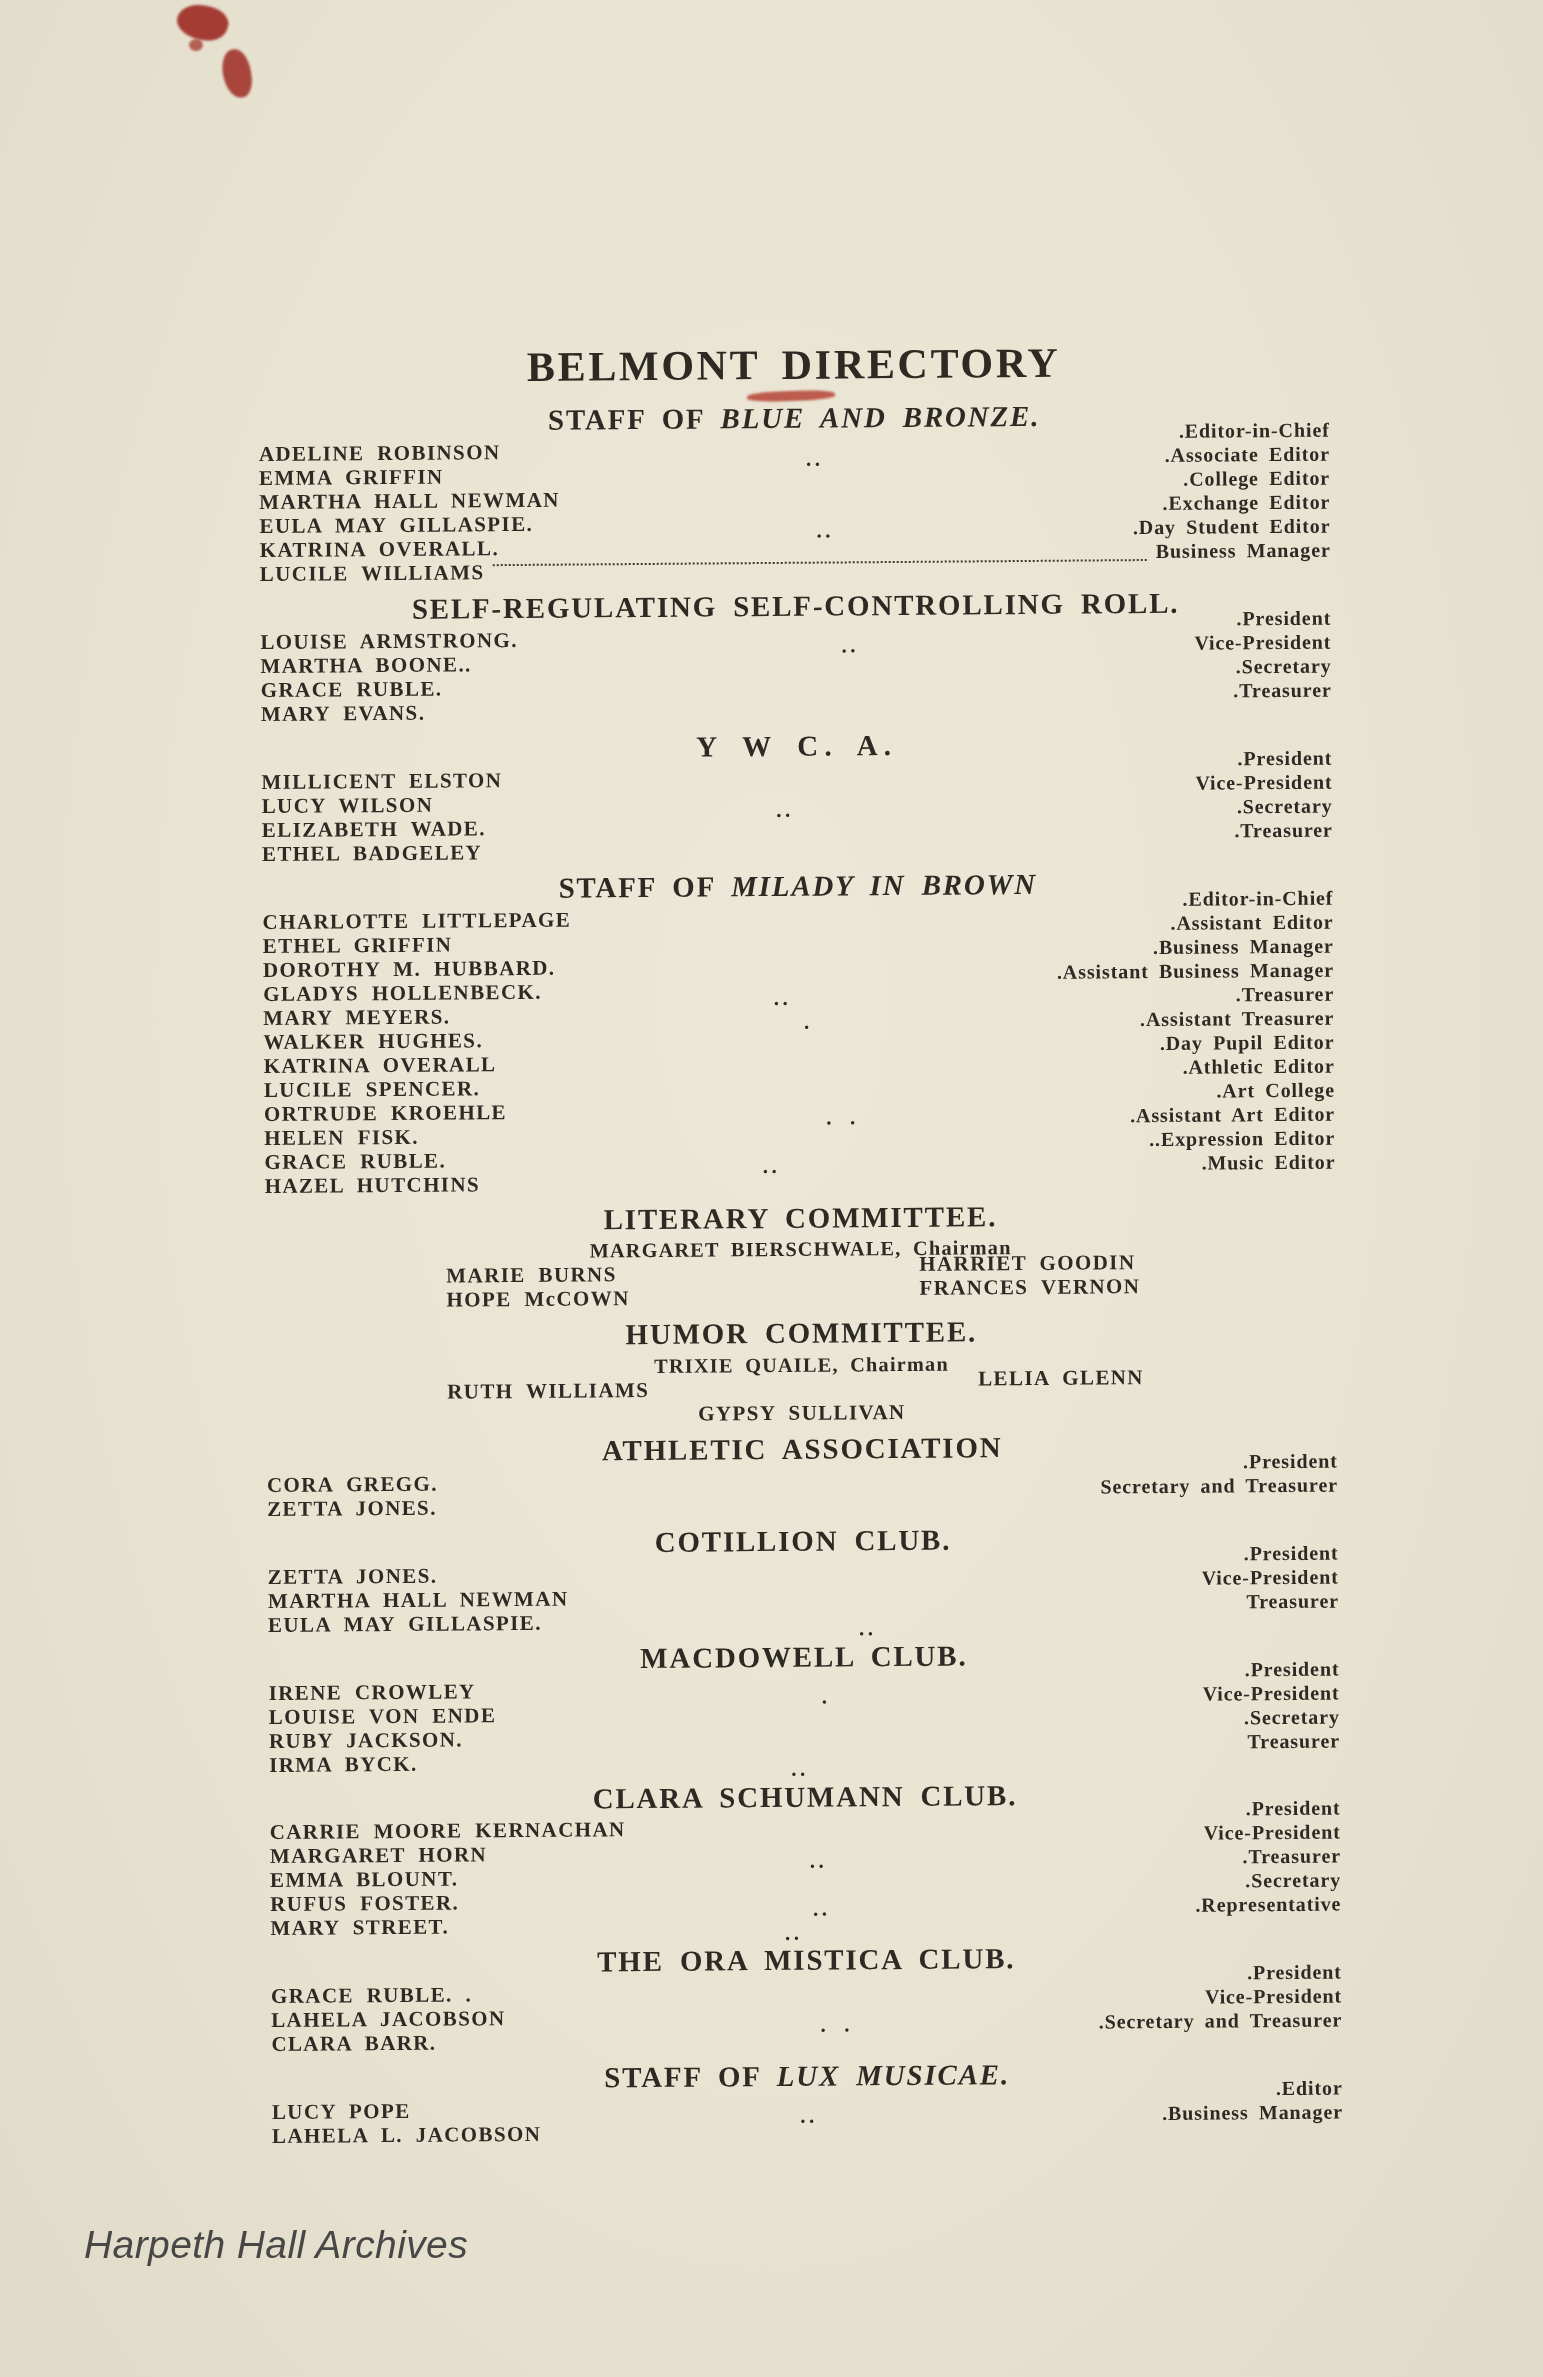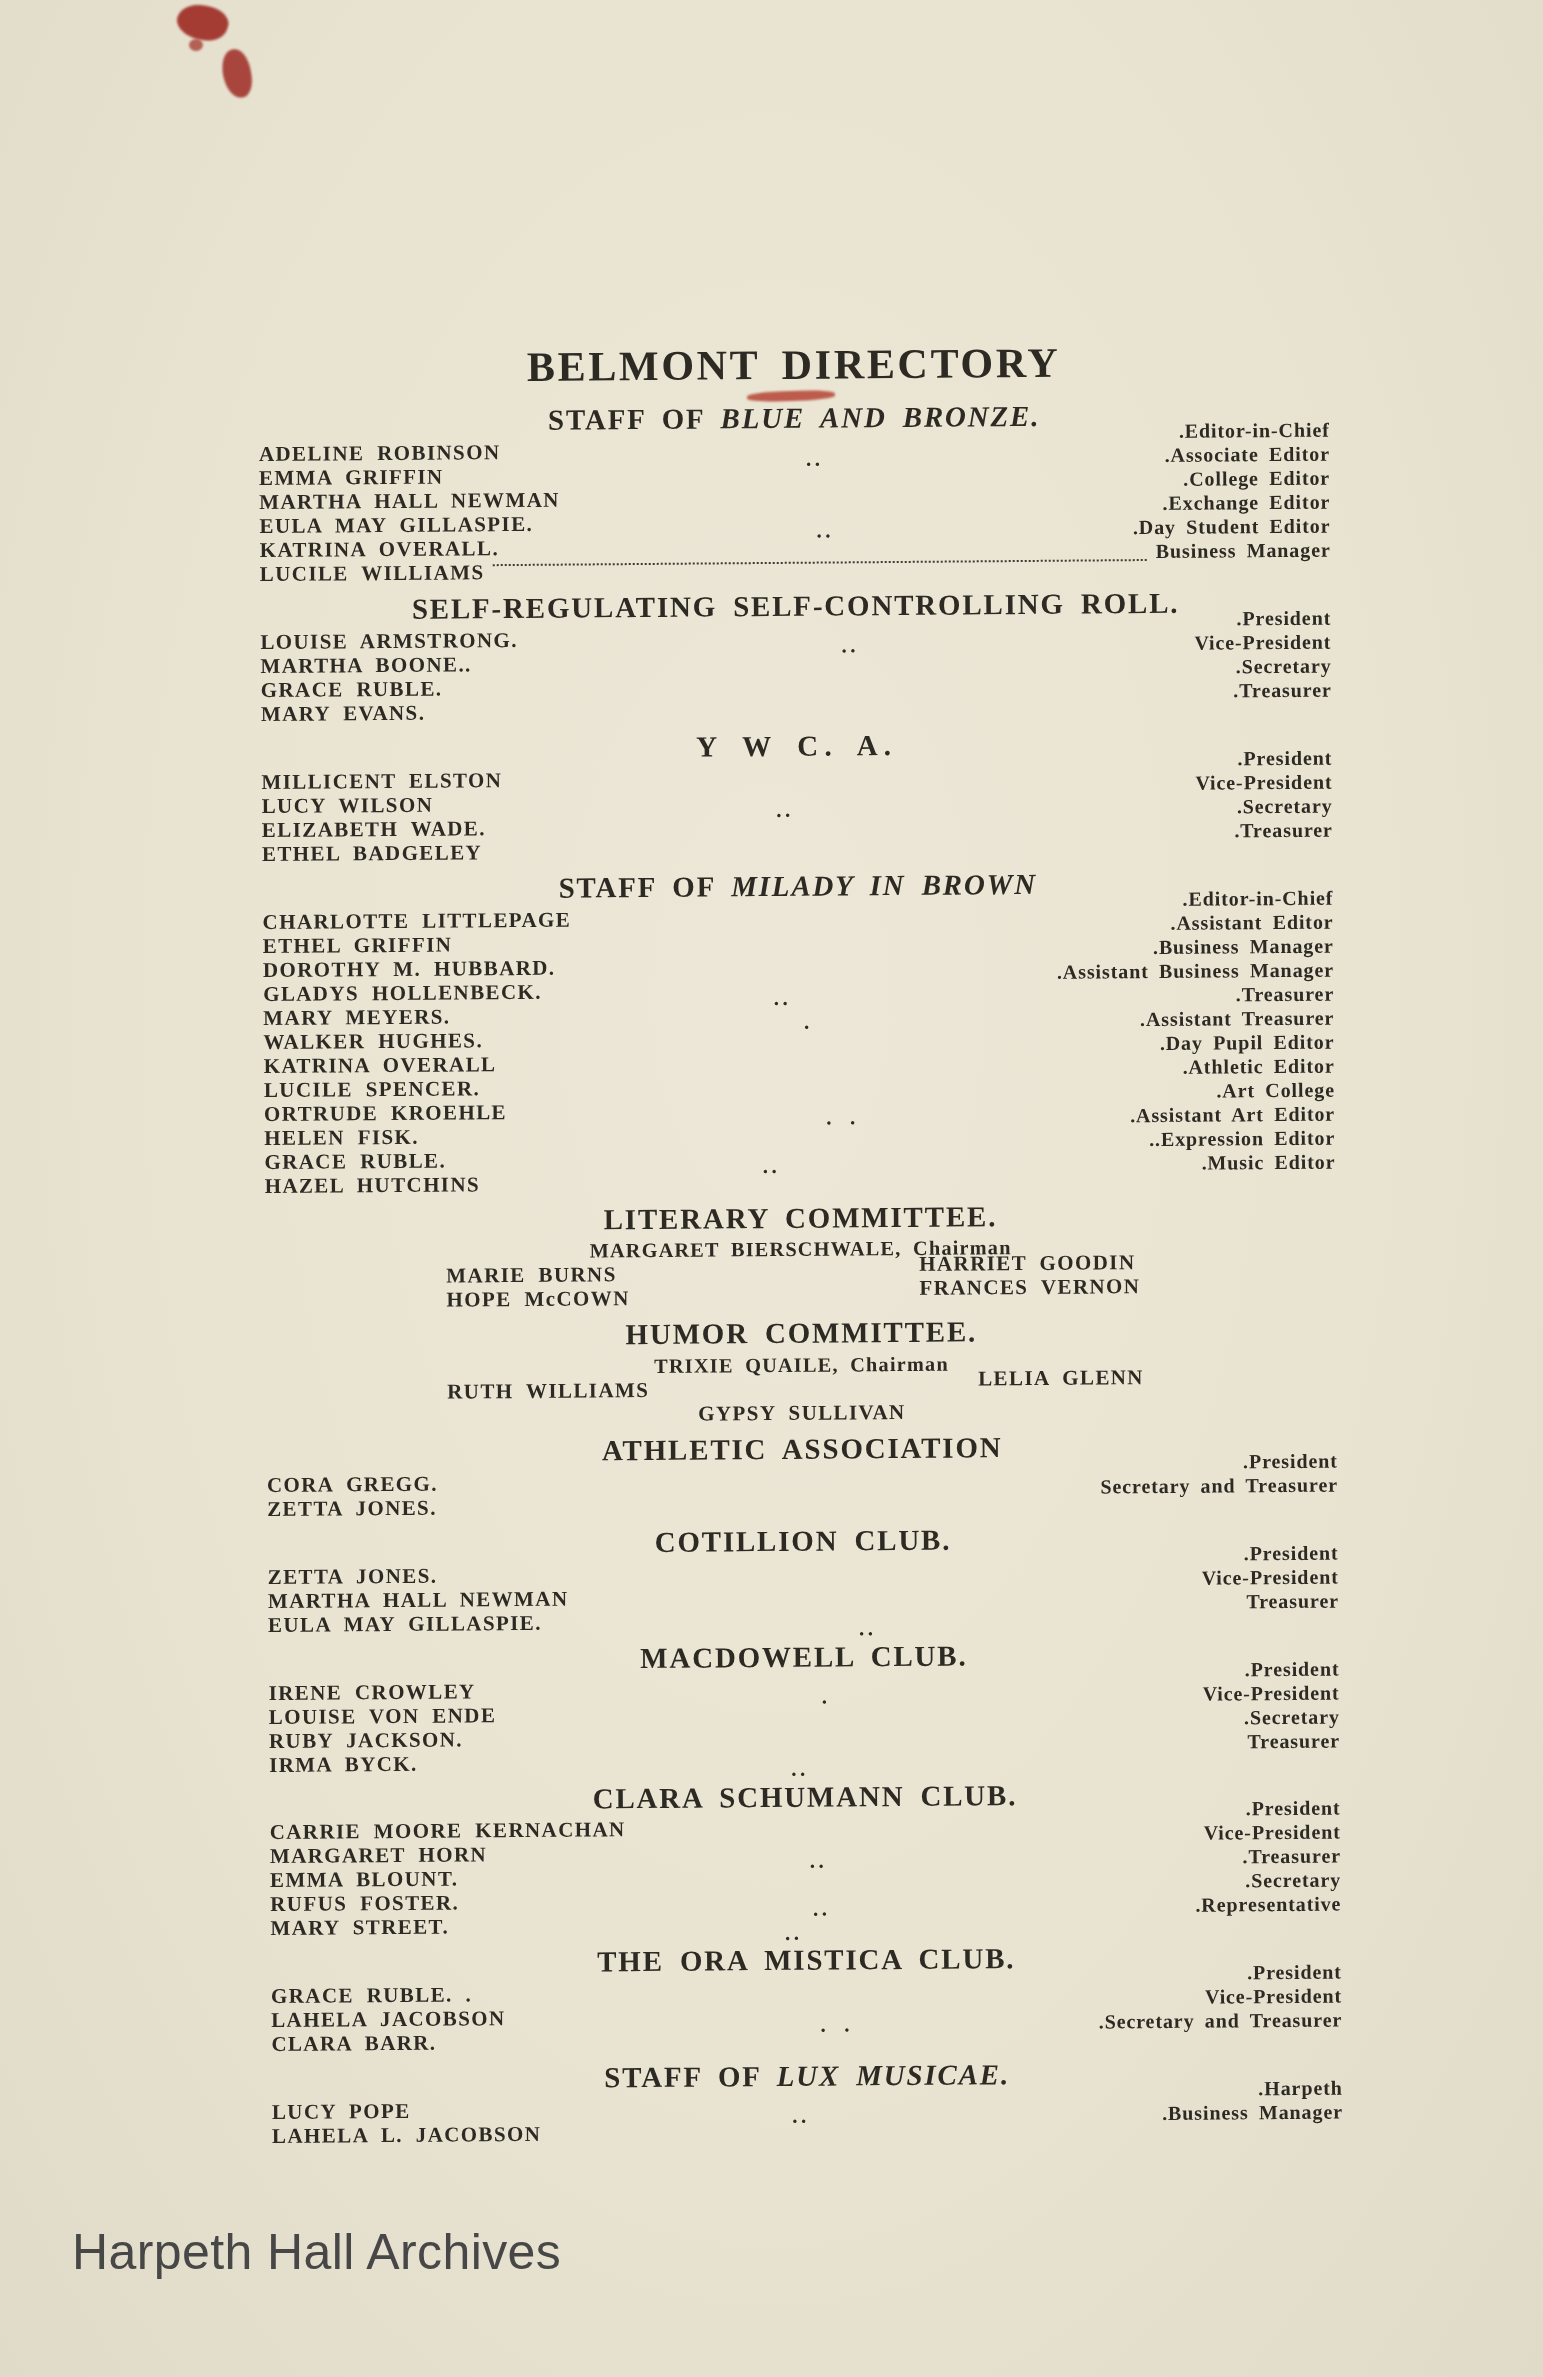--- a/index.html
+++ b/index.html
@@ -53,23 +53,23 @@
   .cleft{position:absolute;left:181px;white-space:nowrap;}
   .cright{position:absolute;left:654px;top:-8.8px;white-space:nowrap;}
   .sec-humor-committee .cright{left:712px;}
   .centered-name{text-align:center;line-height:24px;font-size:21px;font-weight:700;letter-spacing:1.4px;word-spacing:6.2px;}
   .artifact{position:absolute;background:var(--red-artifact);}
   .blob1{left:177px;top:5.3px;width:51px;height:35px;border-radius:60% 40% 55% 45%;opacity:.9;filter:blur(0.9px);transform:rotate(18deg);}
   .blob2{left:223px;top:49px;width:28px;height:49px;border-radius:50% 50% 45% 55%;opacity:.85;filter:blur(0.9px);transform:rotate(-10deg);}
   .blob3{left:189px;top:39px;width:14px;height:12.4px;border-radius:50%;opacity:.7;filter:blur(0.9px);}
   .title-smudge{left:747px;top:391px;width:88px;height:9.7px;border-radius:40%;background:#b23a2c;opacity:.8;filter:blur(1.3px);transform:rotate(-2deg);}
   .watermark{
-    position:absolute;left:72px;top:2223px;
-    font-family:"Liberation Sans", sans-serif;font-size:50px;font-weight:400;
-    color:var(--watermark);letter-spacing:0.4px;
+    position:absolute;left:84px;top:2223px;
+    font-family:"Liberation Sans", sans-serif;font-size:39px;font-weight:400;
+    color:var(--watermark);letter-spacing:0.4px;font-style:italic;
   }
 </style>
 </head>
 <body>
 
 <div class="page">
   <div class="artifact blob1"></div>
   <div class="artifact blob2"></div>
   <div class="artifact blob3"></div>
   <div class="artifact title-smudge"></div>
@@ -370,21 +370,21 @@
             <span class="role">.Secretary and Treasurer</span>
           </div>
         </section>
         <section class="section sec-lux-musicae">
           <h2 class="section-heading"><span>STAFF OF </span><span class="ital">LUX MUSICAE.</span></h2>
           <div class="row">
             <span class="name">LUCY POPE</span>
             <span class="spacer">
               <span class="mid">..</span>
             </span>
-            <span class="role">.Harpeth</span>
+            <span class="role">.Editor</span>
           </div>
           <div class="row">
             <span class="name">LAHELA L. JACOBSON</span>
             <span class="spacer"></span>
             <span class="role">.Business Manager</span>
           </div>
         </section>
       </div>
   </div>
 

